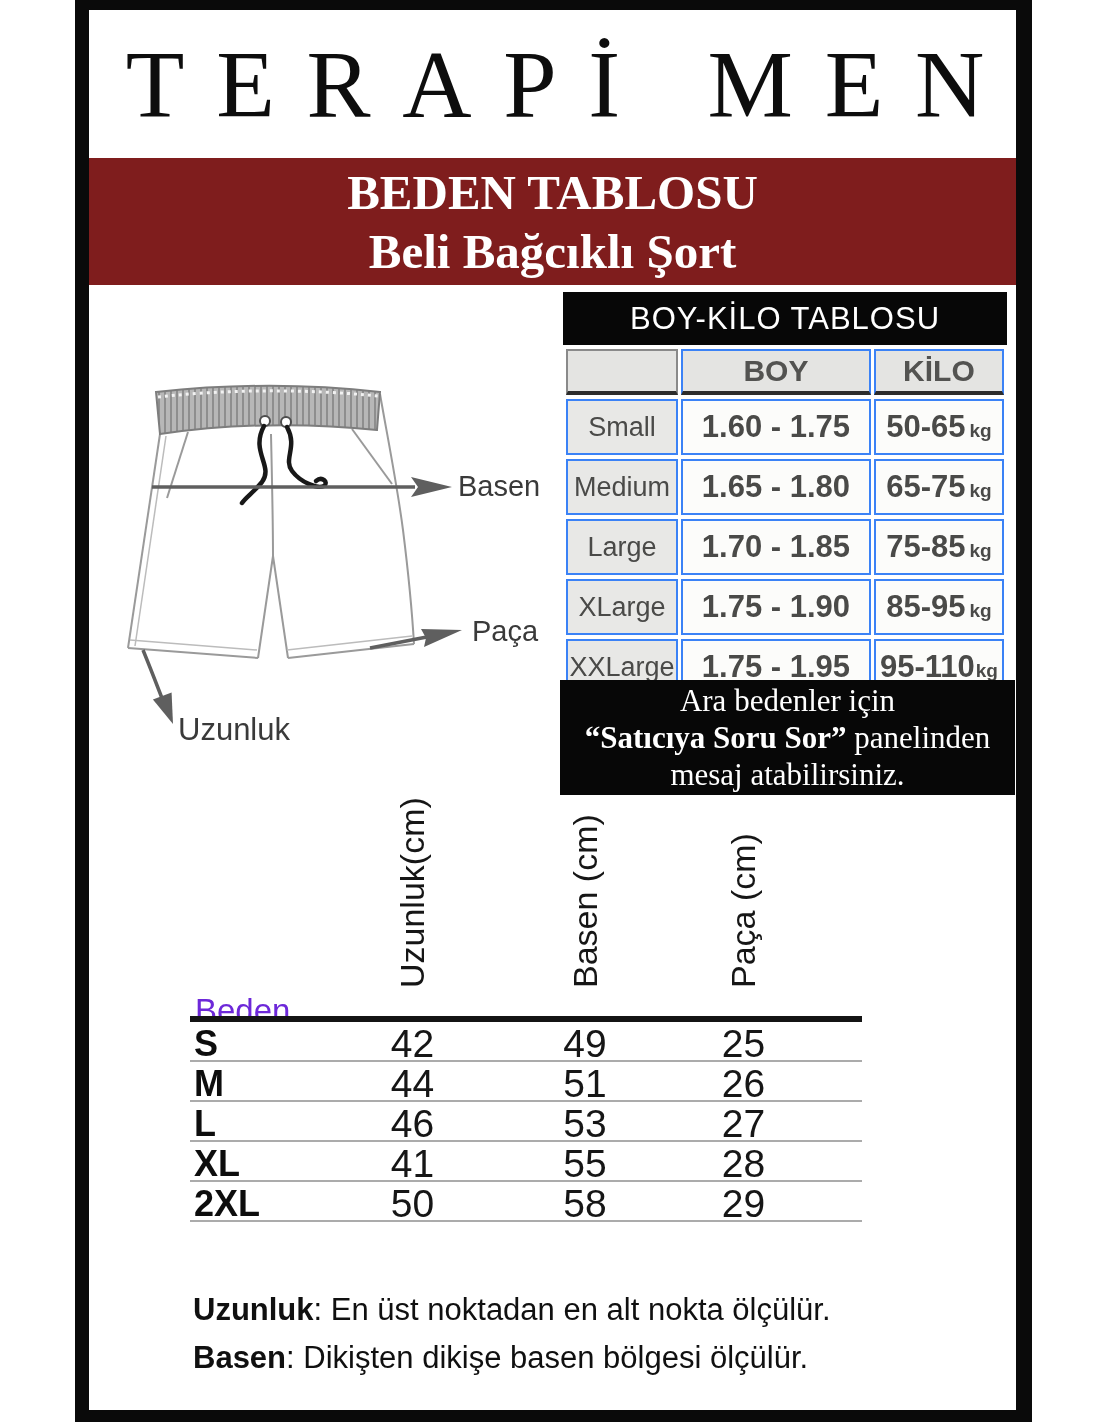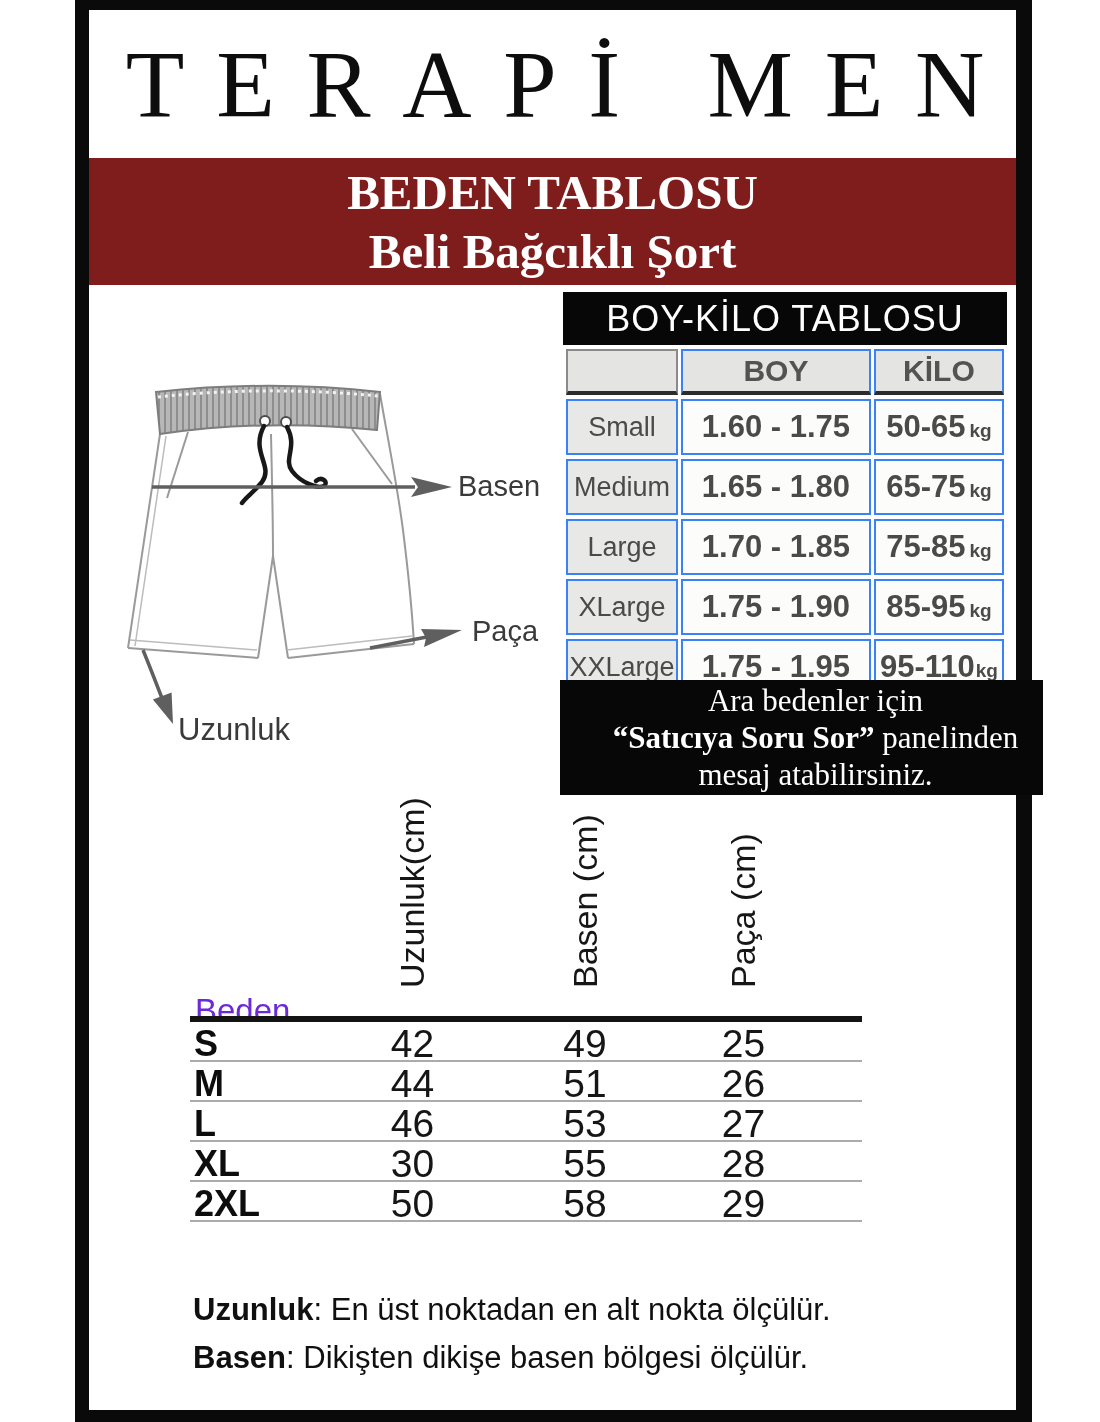--- a/index.html
+++ b/index.html
@@ -20,34 +20,34 @@
   .band{position:absolute;left:89px;top:158px;width:927px;height:127px;background:#7f1d1d;
         display:flex;flex-direction:column;align-items:center;justify-content:center;}
   .band-l1{font-family:"Liberation Serif","DejaVu Serif",serif;font-weight:bold;font-size:49px;
            color:#fff;line-height:60px;}
   .band-l2{font-family:"Liberation Serif","DejaVu Serif",serif;font-weight:bold;font-size:49px;
            color:#fff;line-height:58px;}
 
   
   .hw-wrap{position:absolute;left:563px;top:292px;width:444px;}
   .hw-title{height:53px;background:#070707;color:#fff;display:flex;align-items:center;justify-content:center;
-            font-size:36px;letter-spacing:1px;}
+            font-size:31px;letter-spacing:1px;}
   .hw-table{border-collapse:separate;border-spacing:3px 4px;width:444px;margin-top:0;}
   .hw-table td{border:2px solid #3b82f6;color:#4a4a48;text-align:center;vertical-align:middle;}
   .hw-table tr.hdr td{height:38px;background:#e4e4e2;font-weight:bold;font-size:30px;color:#535351;
                       border-bottom:4px solid #2c2c2c;}
   .hw-table td.corner{background:#f0f0ee;border-color:#8a8a8a;border-bottom:4px solid #2c2c2c;}
   .hw-table td.szname{height:50px;background:#e8e8e6;font-size:27px;}
   .hw-table td.val{height:50px;background:#fcfcfa;font-weight:bold;font-size:31px;}
   .kg{font-size:19px;font-weight:600;margin-left:4px;}
 
   
   .note{position:absolute;left:560px;top:680px;width:455px;height:115px;background:#070707;color:#fff;
         font-family:"Liberation Serif","DejaVu Serif",serif;font-size:31px;line-height:37px;
-        display:flex;flex-direction:column;align-items:center;justify-content:center;text-align:center;padding-left:28px;}
+        display:flex;flex-direction:column;align-items:center;justify-content:center;text-align:center;}
 
   
   .diag-label{position:absolute;color:#3a3a3a;font-size:29px;white-space:nowrap;}
 
   
   .rot-h{position:absolute;width:0;height:0;}
   .rot-h span{position:absolute;left:0;bottom:0;transform-origin:0 100%;transform:rotate(-90deg);
               white-space:nowrap;font-size:34px;color:#161616;line-height:34px;}
   .beden{position:absolute;left:195px;top:992px;font-size:33px;color:#6d28d9;}
   .thickline{position:absolute;left:190px;top:1016px;width:672px;height:6px;background:#141414;}
@@ -219,21 +219,21 @@
       <div class="v last">26</div>
     </div>
     <div class="srow">
       <div class="sz">L</div>
       <div class="v">46</div>
       <div class="v">53</div>
       <div class="v last">27</div>
     </div>
     <div class="srow">
       <div class="sz">XL</div>
-      <div class="v">30</div>
+      <div class="v">41</div>
       <div class="v">55</div>
       <div class="v last">28</div>
     </div>
     <div class="srow">
       <div class="sz">2XL</div>
       <div class="v">50</div>
       <div class="v">58</div>
       <div class="v last">29</div>
     </div>
   </div>

